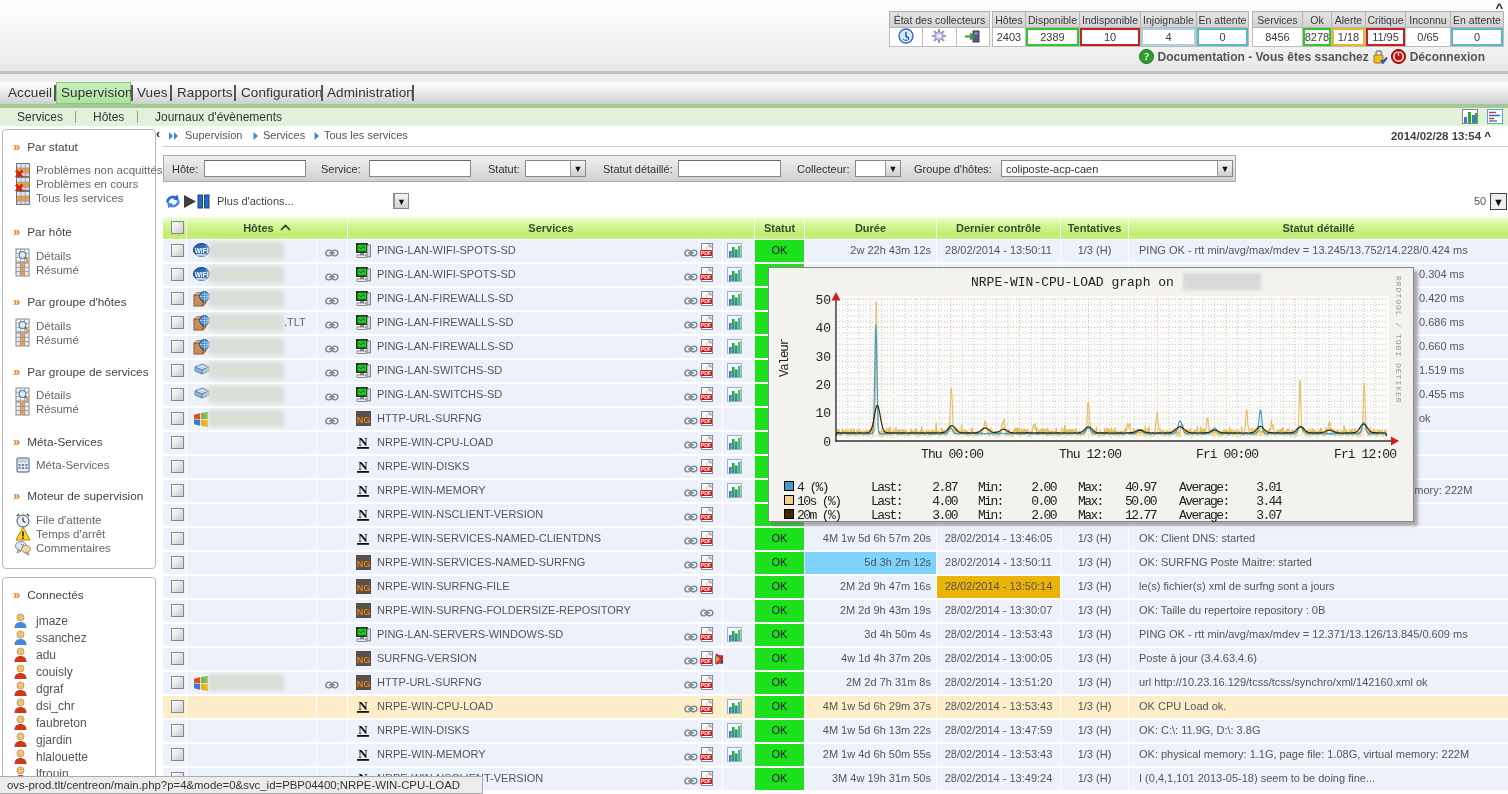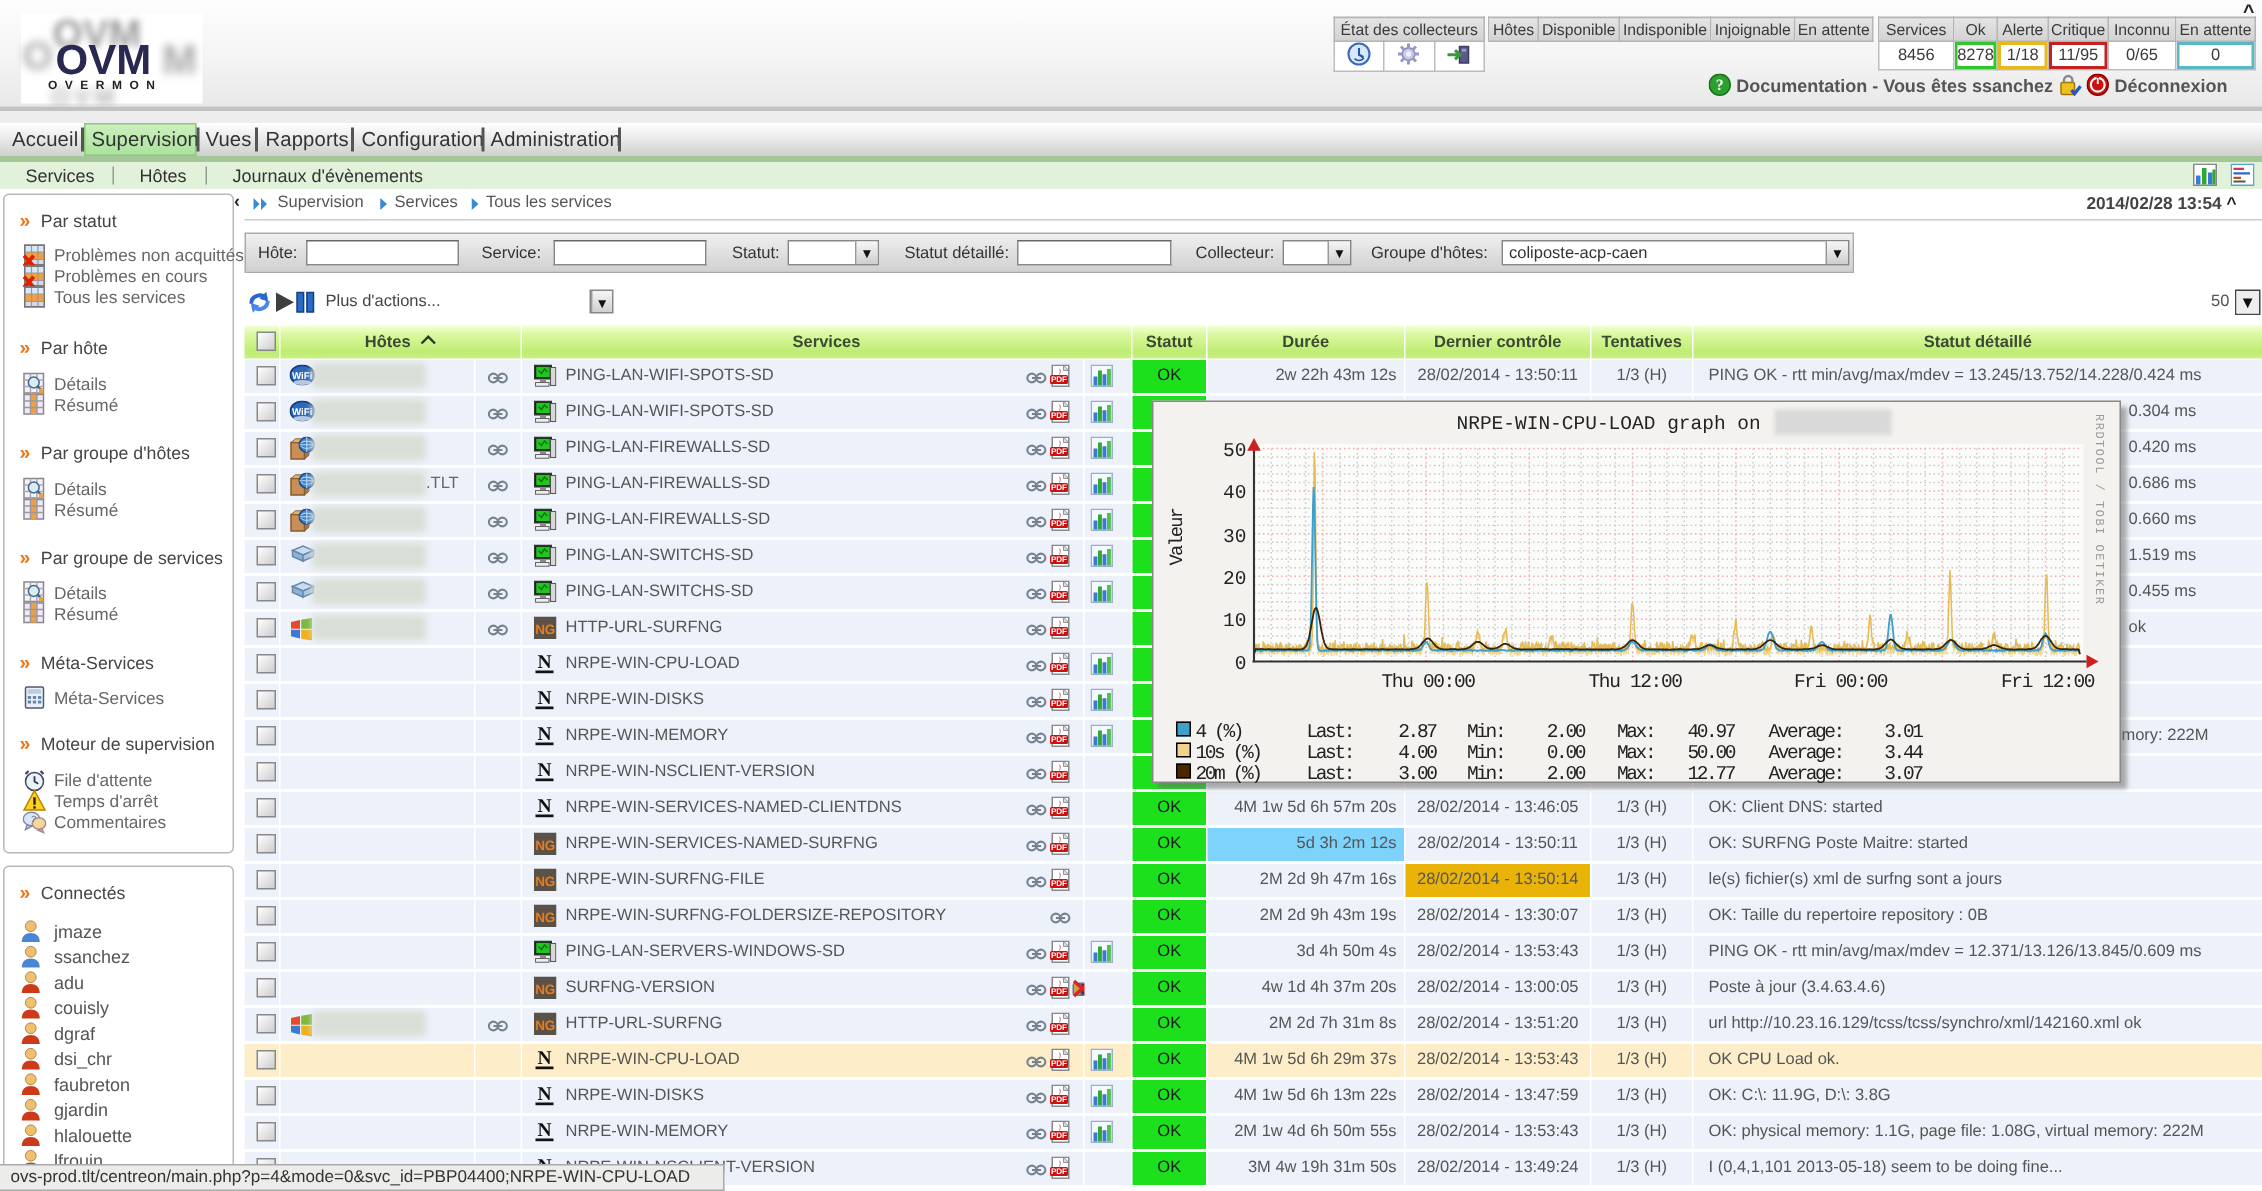--- a/index.html
+++ b/index.html
@@ -58,28 +58,20 @@
 .row { position:absolute; left:0; height:22px; font-size:11px; }
 .cell { position:absolute; top:0; height:22px; }
 .cb { position:absolute; left:8px; top:4px; width:13px; height:13px; background:linear-gradient(135deg,#fff,#ccc); border:1px solid #888; }
 .blur1 { position:absolute; left:21px; top:2px; width:76px; height:17px; background:#d9dfd6; border-radius:3px; filter:blur(2px); }
 
 #popup { position:absolute; left:768px; top:267px; width:646px; height:255px; background:#f3f2ee; border:1px solid #888; box-shadow:4px 4px 3px rgba(110,110,110,0.55); font-family:"Liberation Mono",monospace; }
 #statusbar { position:absolute; left:0; top:776px; width:483px; height:18px; background:#ececea; border:1px solid #aaa; border-left:none; font-size:11.4px; color:#333; line-height:17px; padding-left:7px; }
 </style></head>
 <body>
 <div id="banner">
-  <div id="logo">
-      <span class="g1">OVM</span>
-      <span class="g2">M</span>
-      <span class="g3">O</span>
-      <span class="g4">OVM</span>
-      <span class="main">OVM</span>
-      <span class="sub">OVERMON</span>
-    </div>
   <div class="stbox" style="left:889px">
       <table style="width:101px">
     <tbody>
           <tr>
             <th colspan="3">État des collecteurs</th>
           </tr>
     <tr>
             <td><svg width="18" height="16" style="">
                 <circle cx="9" cy="8" r="7" fill="#d8e8f8" stroke="#3a6ab8" stroke-width="1.4"></circle>
                 <path d="M9 4v4.5L12 10" stroke="#2255aa" stroke-width="1.4" fill="none"></path>
@@ -117,20 +109,27 @@
           <col style="width:56px">
           <col style="width:52px">
         </colgroup>
     <tbody>
           <tr>
             <th>Hôtes</th>
             <th>Disponible</th>
             <th>Indisponible</th>
             <th>Injoignable</th>
             <th>En attente</th>
+          </tr>
+    <tr>
+            <td>2403</td>
+            <td class="vg">2389</td>
+            <td class="vr">10</td>
+            <td class="vp">4</td>
+            <td class="vt">0</td>
           </tr>
   </tbody>
       </table>
     </div>
   <div class="stbox" style="left:1252px">
       <table style="width:251px">
         <colgroup>
           <col style="width:50px">
           <col style="width:29px">
           <col style="width:34px">

